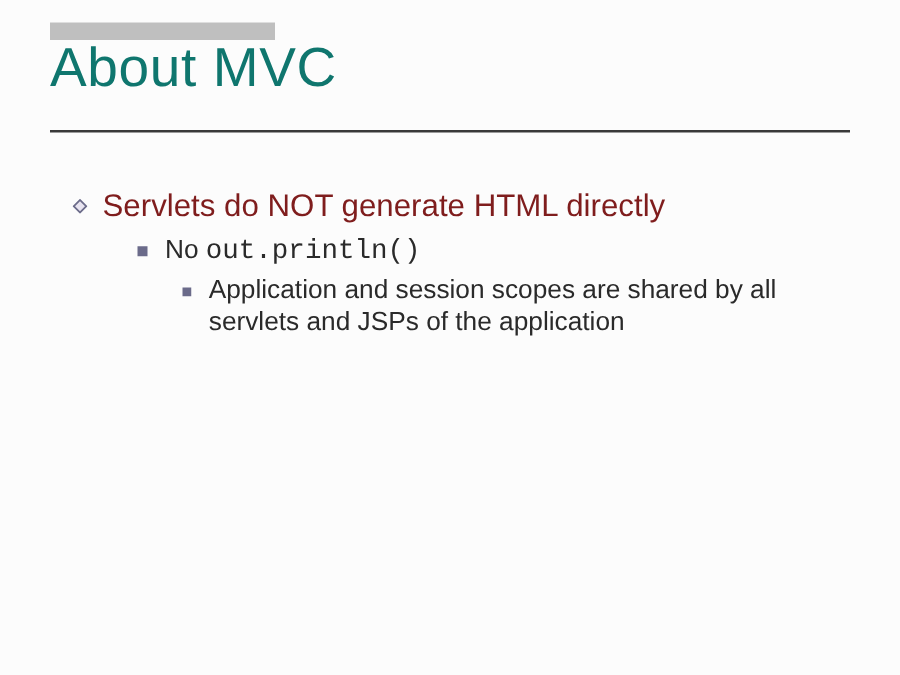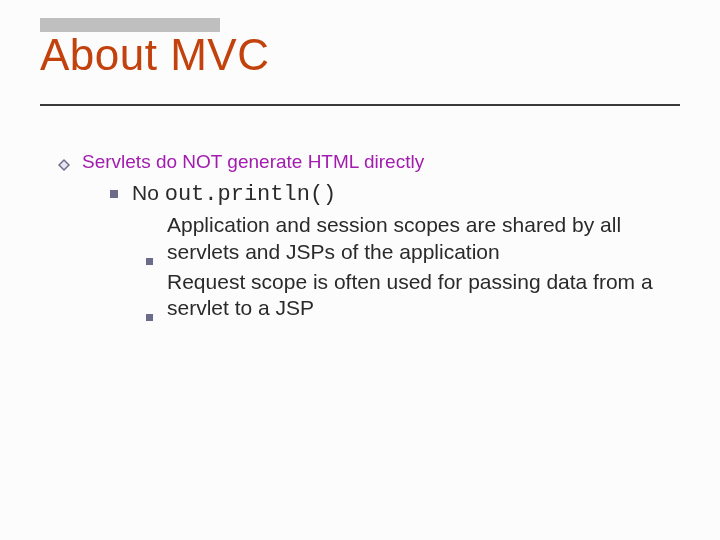--- a/index.html
+++ b/index.html
@@ -26,56 +26,56 @@
     height: 14px;
     background: #bfbfbf;
   }
   h1.title {
     position: absolute;
     left: 40px;
     top: 30px;
     margin: 0;
     font-size: 44px;
     font-weight: 400;
-    color: #c2410c;
+    color: #0f766e;
     letter-spacing: 0.5px;
   }
   .title-underline {
     position: absolute;
     left: 40px;
     top: 104px;
     width: 640px;
     height: 2px;
     background: #3a3a3a;
   }
   .body {
     position: absolute;
     left: 58px;
     top: 140px;
     width: 620px;
   }
   .lvl1 {
     display: flex;
     align-items: flex-start;
     margin: 10px 0 4px 0;
-    font-size: 19px;
+    font-size: 25px;
     line-height: 1.25;
-    color: #a21caf;
+    color: #7f1d1d;
   }
   .lvl2 {
     display: flex;
     align-items: flex-start;
     margin: 6px 0 2px 52px;
     font-size: 21px;
     line-height: 1.25;
     color: #2a2a2a;
   }
   .lvl3 {
     display: flex;
-    align-items: flex-end;
+    align-items: flex-start;
     margin: 4px 0 2px 88px;
     font-size: 21px;
     line-height: 1.25;
     color: #2a2a2a;
   }
   .bullet-diamond {
     display: block;
     width: 12px;
     height: 12px;
     margin-top: 9px;
@@ -131,19 +131,15 @@
     </div>
 
 
 
 
     <div class="lvl3">
       <span class="bullet-square sm"></span>
       <span class="txt">Application and session scopes are shared by all servlets and JSPs of the application</span>
     </div>
 
-    <div class="lvl3">
-      <span class="bullet-square sm"></span>
-      <span class="txt">Request scope is often used for passing data from a servlet to a JSP</span>
-    </div>
 
   </div>
 </div>
 
 </body></html>

